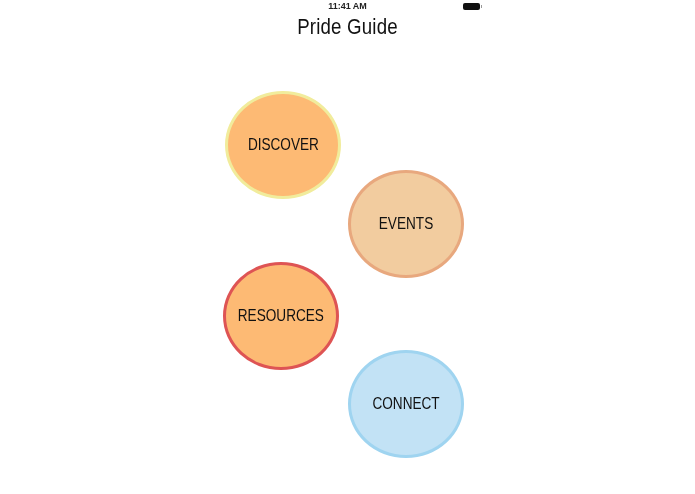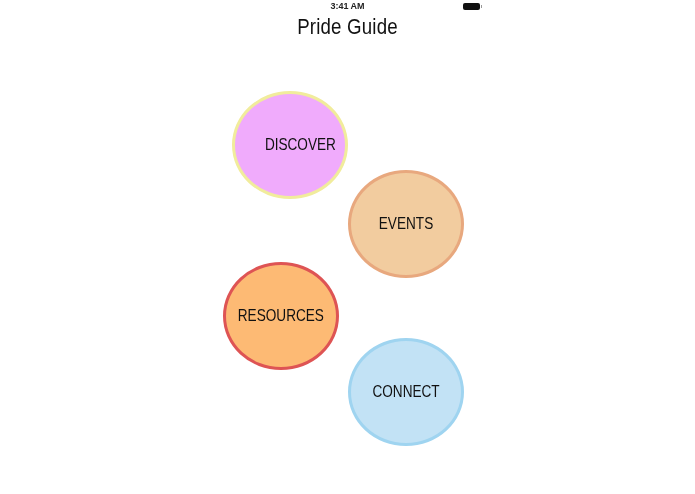--- a/index.html
+++ b/index.html
@@ -13,28 +13,28 @@
   .title { position: absolute; top: 14px; left: 0; width: 695px; text-align: center;
            font-size: 22px; color: #111; transform: scaleX(0.85); letter-spacing: 0.2px; }
   .bubble { position: absolute; width: 116px; height: 108px; border-radius: 50%;
             box-sizing: border-box; border: 3px solid; display: flex; align-items: center; justify-content: center;
             cursor: pointer; }
   .bubble span { font-size: 17px; color: #111; transform: scaleX(0.8); display: inline-block; }
 </style>
 </head>
 <body>
 
-<div class="status-time">3:41 AM</div>
+<div class="status-time">11:41 AM</div>
 <div class="battery"></div>
 <div class="title">Pride Guide</div>
 
-<div class="bubble" style="left:232px; top:91px; background:#f0abfc; border-color:#f1ec9c;justify-content:flex-end;">
+<div class="bubble" style="left:225px; top:91px; background:#fdba74; border-color:#f1ec9c;">
   <span>DISCOVER</span>
 </div>
 <div class="bubble" style="left:348px; top:170px; background:#f2cc9f; border-color:#e8a87e;">
   <span>EVENTS</span>
 </div>
 <div class="bubble" style="left:223px; top:262px; background:#fdba74; border-color:#de5454;">
   <span>RESOURCES</span>
 </div>
-<div class="bubble" style="left:348px; top:338px; background:#c2e2f5; border-color:#9fd4f0;">
+<div class="bubble" style="left:348px; top:350px; background:#c2e2f5; border-color:#9fd4f0;">
   <span>CONNECT</span>
 </div>
 
 </body></html>

